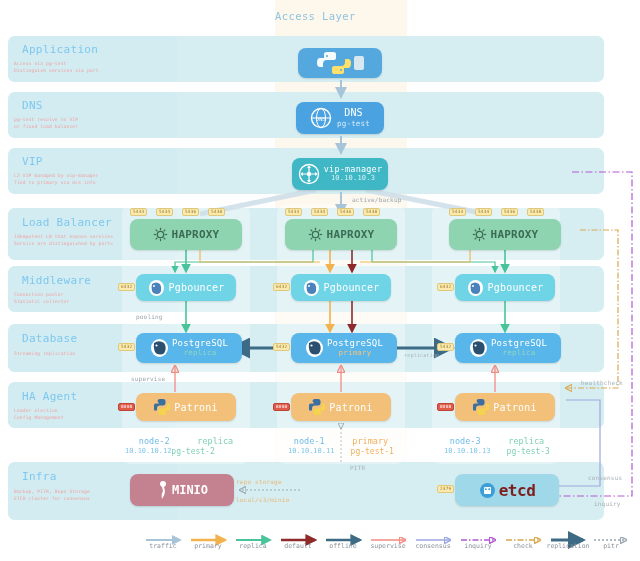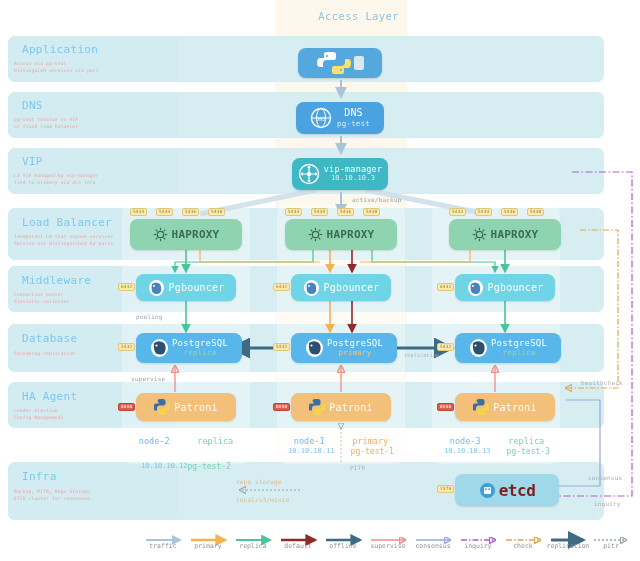--- a/index.html
+++ b/index.html
@@ -12,21 +12,21 @@
   #stage{position:absolute;left:0;top:0;width:640px;height:561px;}
   .abs{position:absolute;}
 
   
   .access-col{
     left:275px;top:0;width:132px;height:520px;
     background:linear-gradient(180deg,#fdf7ec 0%,#fdf8ef 55%,#fbf6ef00 100%);
     border-radius:0 0 14px 14px;
   }
   .access-title{
-    left:275px;top:10px;width:124px;text-align:right;
+    left:275px;top:10px;width:124px;text-align:left;
     font-size:10.5px;color:#8fc4e0;letter-spacing:.4px;
   }
 
   
   .band{left:8px;width:596px;border-radius:7px;background:#d6eef2;}
   .band-label{left:22px;font-size:11px;color:#7ec8ef;letter-spacing:.3px;}
   .band-sub{left:14px;font-size:4.6px;color:#f2a0a0;line-height:1.55;letter-spacing:.15px;}
 
   
   .lcard{left:8px;width:170px;border-radius:7px;background:#d2ecf1;}
@@ -432,21 +432,21 @@
   </div>
   <div class="badge red" style="left:118px;top:403px;">8008</div>
   <div class="badge red" style="left:273px;top:403px;">8008</div>
   <div class="badge red" style="left:437px;top:403px;">8008</div>
 
   <div class="nodelbl" style="left:125px;top:436px;width:122px;">
     <div style="display:flex;justify-content:space-around;">
       <span class="nm">node-2</span>
       <span class="role-rep">replica</span>
     </div>
-    <div style="display:flex;justify-content:center;margin-top:15px;">
+    <div style="display:flex;justify-content:flex-start;">
       <span class="ip">10.10.10.12</span>
       <span class="inst-rep">pg-test-2</span>
     </div>
   </div>
   <div class="nodelbl" style="left:280px;top:436px;width:122px;">
     <div style="display:flex;justify-content:space-around;">
       <span class="nm">node-1</span>
       <span class="role-pri">primary</span>
     </div>
     <div style="display:flex;justify-content:space-around;">
@@ -458,20 +458,26 @@
     <div style="display:flex;justify-content:space-around;">
       <span class="nm">node-3</span>
       <span class="role-rep">replica</span>
     </div>
     <div style="display:flex;justify-content:space-around;">
       <span class="ip">10.10.10.13</span>
       <span class="inst-rep">pg-test-3</span>
     </div>
   </div>
 
+  <div class="box b-minio" style="left:130px;top:474px;width:104px;height:32px;">
+    <svg width="14" height="20" viewBox="0 0 14 20" style="margin-right:2px;">
+      <path d="M7 1 q3 0 3 3 q0 2-2 3 l1 4 q0 4-3 8 q-1-5 1-8 l-1-4 q-2-1-2-3 q0-3 3-3z" fill="#fff"></path>
+    </svg>
+    <span class="logo" style="font-size:12px;letter-spacing:0;">MINIO</span>
+  </div>
   <div class="box b-etcd" style="left:455px;top:474px;width:104px;height:32px;">
     <svg width="17" height="17" viewBox="0 0 17 17" style="margin-right:3px;">
       <circle cx="8.5" cy="8.5" r="7.5" fill="#3b9fd8"></circle>
       <rect x="5" y="5" width="7" height="7" rx="1" fill="#fff"></rect>
       <circle cx="6.8" cy="7.2" r="1" fill="#3b9fd8"></circle>
         <circle cx="10.2" cy="7.2" r="1" fill="#3b9fd8"></circle>
     </svg>
     <span class="logo" style="font-size:16px;letter-spacing:-.5px;color:#7f1d1d;">etcd</span>
   </div>
   <div class="badge" style="left:437px;top:485px;">2379</div>

